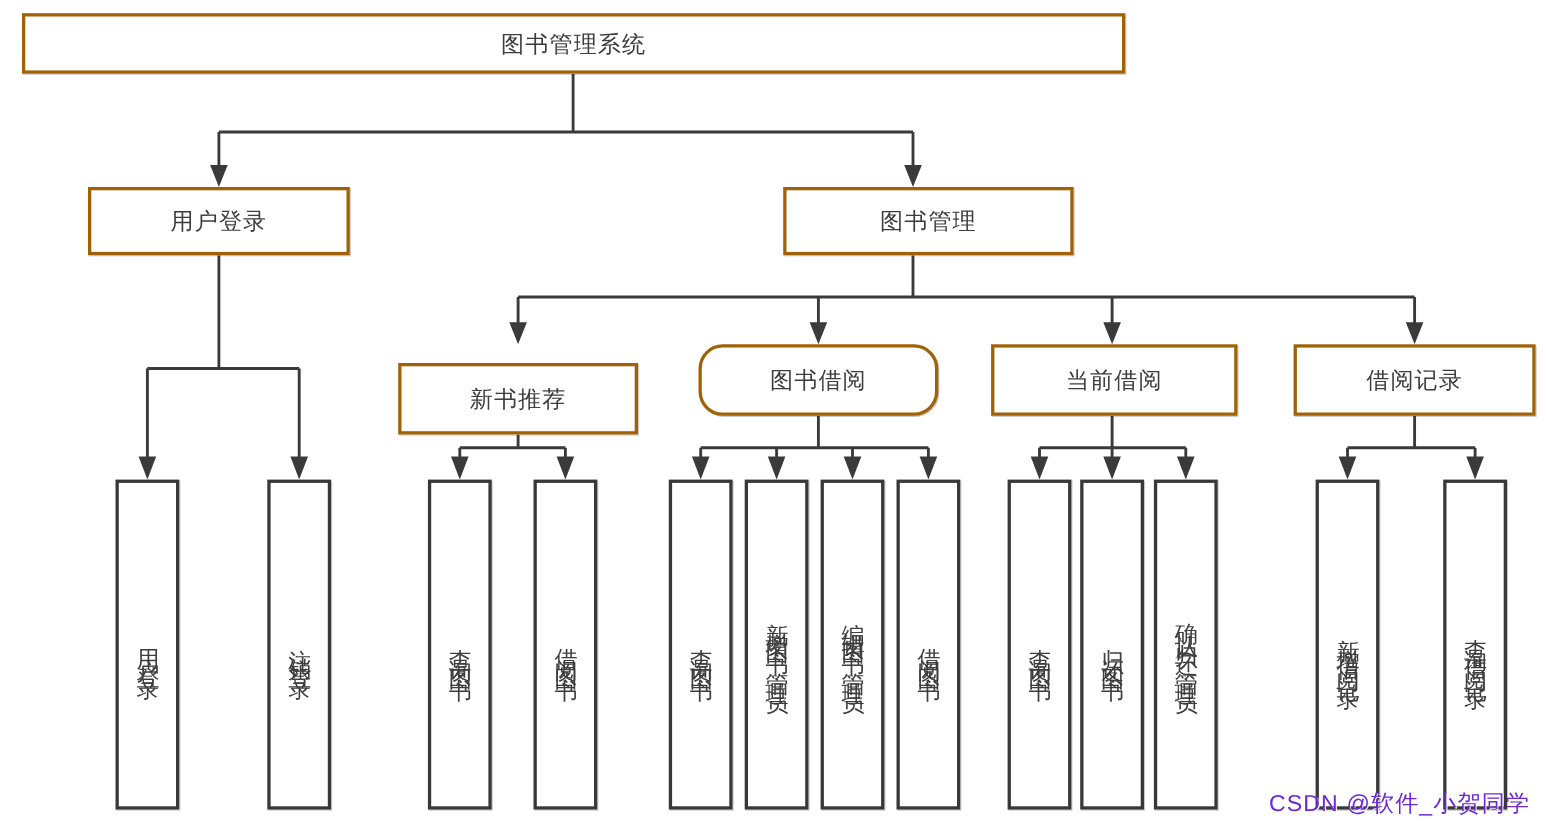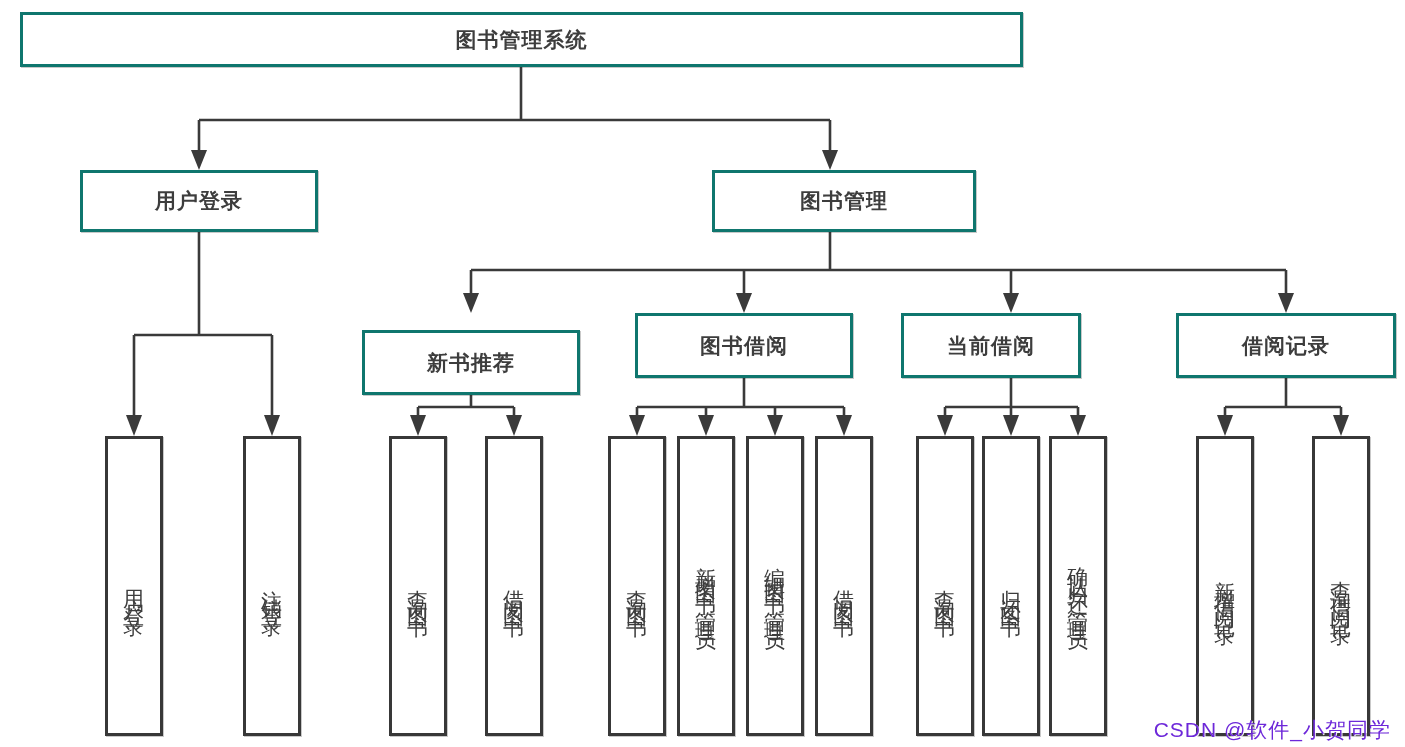--- a/index.html
+++ b/index.html
@@ -2,25 +2,25 @@
 <html><head>
 <meta charset="utf-8">
 <style>
   html,body{margin:0;padding:0;background:#ffffff;}
   #stage{
     position:relative;width:1405px;height:747px;background:#ffffff;overflow:hidden;
     font-family:"Liberation Sans","DejaVu Sans",sans-serif;color:#3d3d3d;
   }
   #wires{position:absolute;left:0;top:0;width:1405px;height:747px;}
   .node{
-    position:absolute;border:3px solid #0f766e;background:#ffffff;
+    position:absolute;border:3px solid #a16207;background:#ffffff;
     display:flex;align-items:center;justify-content:center;
     font-size:21px;letter-spacing:1px;color:#3d3d3d;
     box-shadow:1px 1px 0 rgba(40,40,40,.25);
-    box-sizing:border-box;white-space:nowrap;font-weight:bold;
+    box-sizing:border-box;white-space:nowrap;
   }
   .vnode{
     position:absolute;border:3px solid #383838;background:#ffffff;
     display:flex;align-items:center;justify-content:center;
     box-shadow:1px 1px 0 rgba(40,40,40,.25);
     box-sizing:border-box;
   }
   .vtext{
     writing-mode:vertical-rl;text-orientation:mixed;
     font-size:21px;letter-spacing:9px;color:#3d3d3d;line-height:1;
@@ -79,22 +79,22 @@
       <polygon points="1333,415 1349,415 1341,436"></polygon>
     </g>
   </svg>
 
   <div class="node" style="left:20px;top:12px;width:1003px;height:55px;">图书管理系统</div>
 
   <div class="node" style="left:80px;top:170px;width:238px;height:62px;">用户登录</div>
   <div class="node" style="left:712px;top:170px;width:264px;height:62px;">图书管理</div>
 
   <div class="node" style="left:362px;top:313px;width:218px;height:65px;margin-top:17px;">新书推荐</div>
-  <div class="node" style="left:635px;top:313px;width:218px;height:65px;">图书借阅</div>
-  <div class="node" style="left:901px;top:313px;width:180px;height:65px;">当前借阅</div>
+  <div class="node" style="left:635px;top:313px;width:218px;height:65px;border-radius:22px;">图书借阅</div>
+  <div class="node" style="left:901px;top:313px;width:224px;height:65px;">当前借阅</div>
   <div class="node" style="left:1176px;top:313px;width:220px;height:65px;">借阅记录</div>
 
   <div class="vnode" style="left:105px;top:436px;width:58px;height:300px;">
     <div class="vtext">用户登录</div>
   </div>
   <div class="vnode" style="left:243px;top:436px;width:58px;height:300px;">
     <div class="vtext">注销登录</div>
   </div>
 
   <div class="vnode" style="left:389px;top:436px;width:58px;height:300px;">

